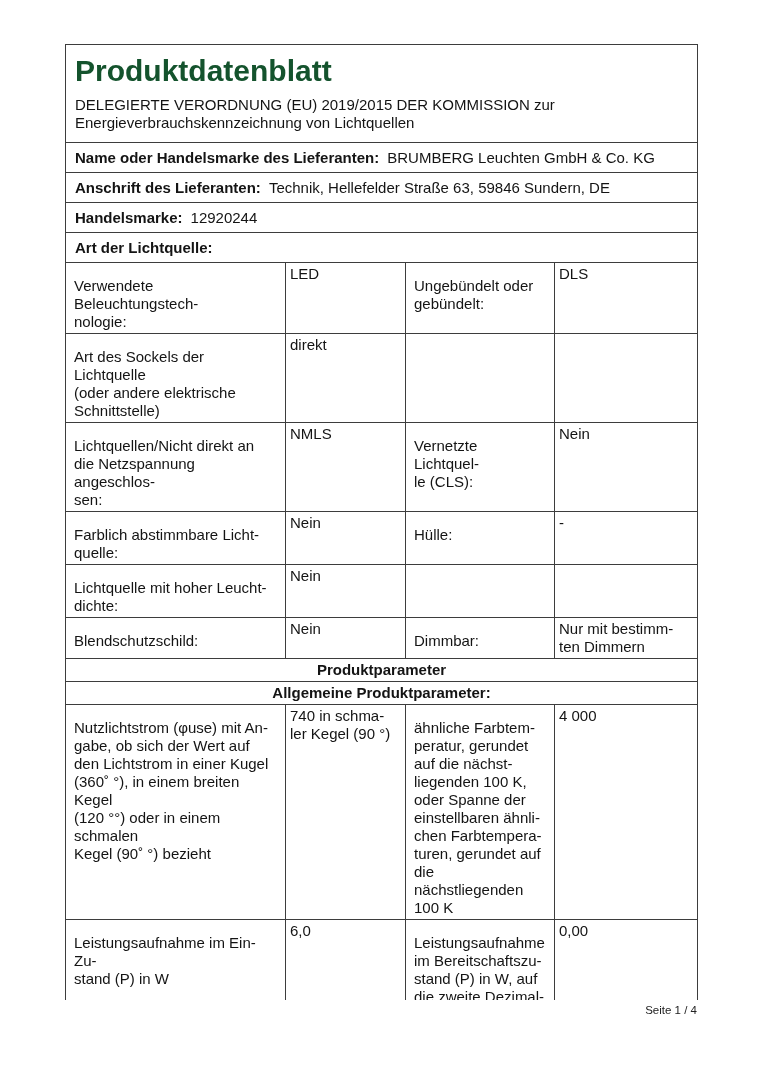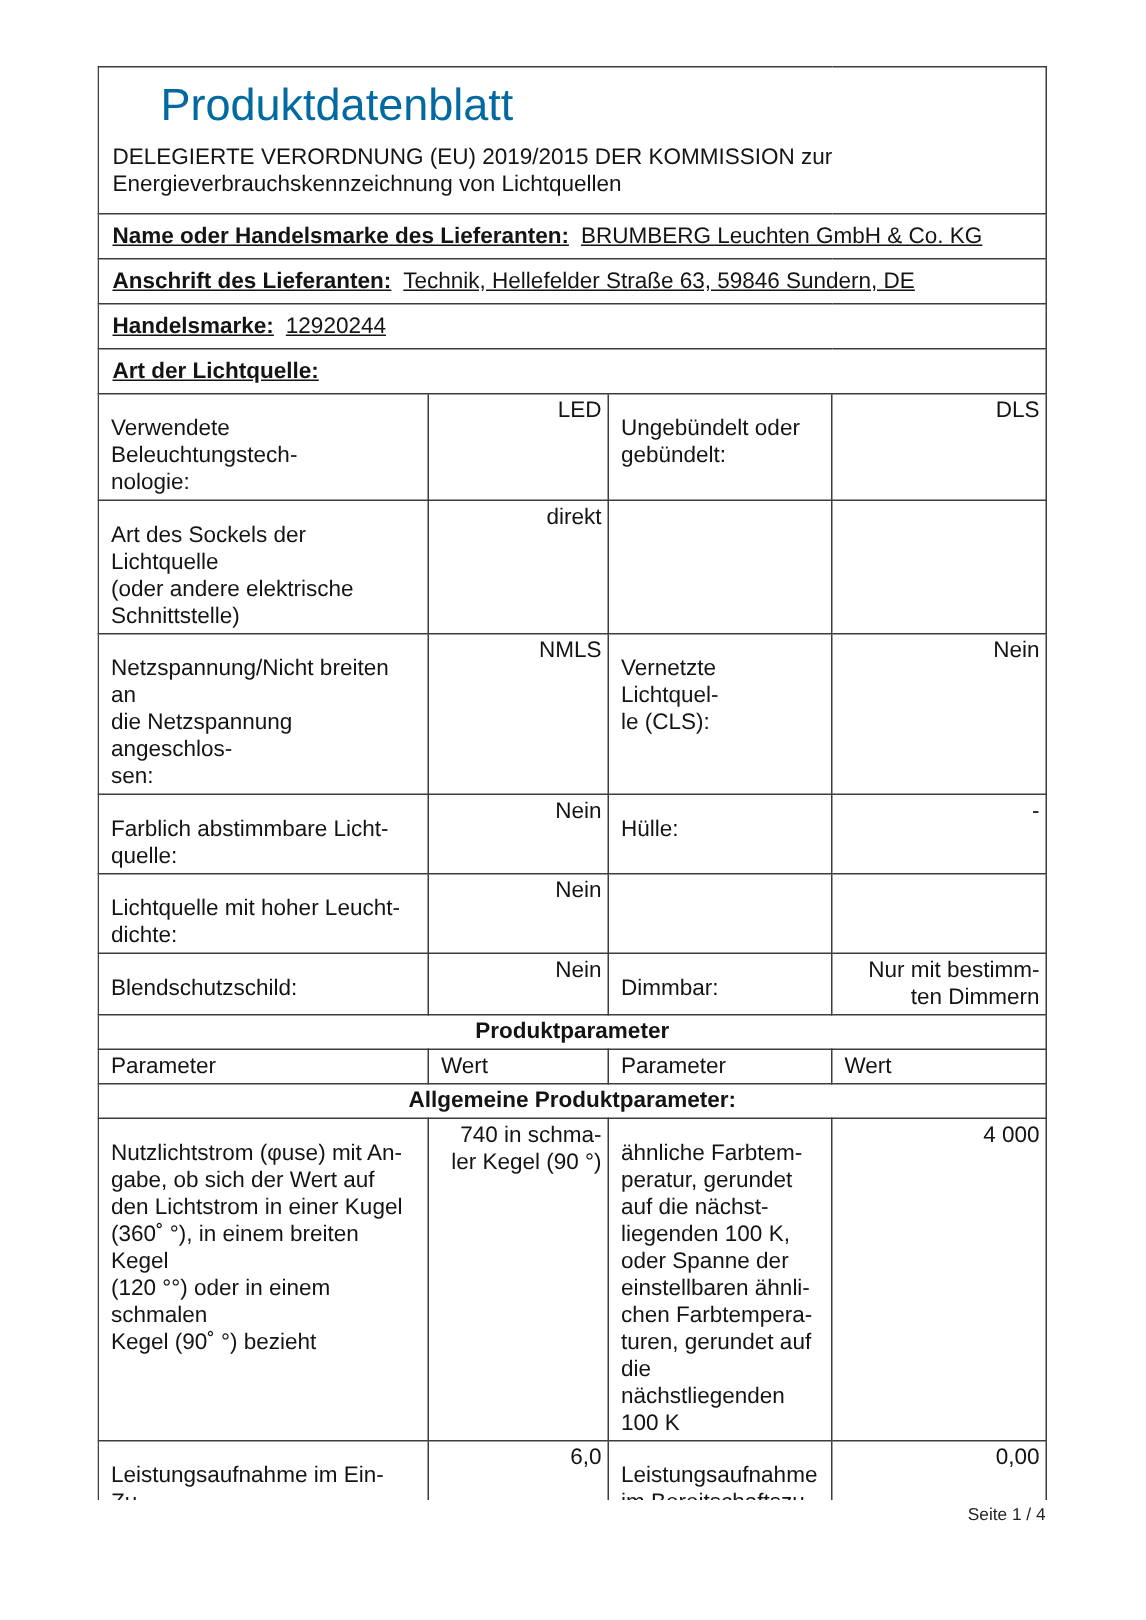--- a/index.html
+++ b/index.html
@@ -17,29 +17,29 @@
   table.datasheet {
     border-collapse: collapse; table-layout: fixed; width: 632px;
   }
   td {
     border: 1px solid #3d3d3d;
     vertical-align: top;
     font-size: 15px; line-height: 18px;
   }
   .head-cell { padding: 8px 10px 10px 9px; }
   .doc-title {
-    font-size: 30px; line-height: 36px; font-weight: normal;
-    color: #0369a1; letter-spacing: 0px; margin-left: 32px;
+    font-size: 30px; line-height: 36px; font-weight: bold;
+    color: #14532d; letter-spacing: 0px;
   }
   .regulation { margin-top: 7px; width: 560px; }
-  .label-row td { padding: 6px 21px 5px 9px; text-decoration: underline; }
+  .label-row td { padding: 6px 21px 5px 9px; }
   .lbl { font-weight: bold; }
   .val { margin-left: 8px; }
   .p  { padding: 14px 8px 2px 8px; white-space: pre-line; }
-  .v  { padding: 2px 4px; text-align: right; white-space: pre-line; }
+  .v  { padding: 2px 4px; text-align: left; white-space: pre-line; }
   .section-row td { text-align: center; font-weight: bold; padding: 2px; }
   .cols-row td { padding: 2px 8px; }
   .page-footer {
     position: absolute; top: 1004px; right: 67px;
     font-size: 11.5px; line-height: 13px; color: #222;
   }
 </style>
 </head>
 <body>
 
@@ -83,21 +83,21 @@
     </tr>
     <tr>
       <td class="p">Art des Sockels der Lichtquelle
 (oder andere elektrische
 Schnittstelle)</td>
       <td class="v">direkt</td>
       <td class="p"></td>
       <td class="v"></td>
     </tr>
     <tr>
-      <td class="p">Netzspannung/Nicht breiten an
+      <td class="p">Lichtquellen/Nicht direkt an
 die Netzspannung angeschlos-
 sen:</td>
       <td class="v">NMLS</td>
       <td class="p">Vernetzte Lichtquel-
 le (CLS):</td>
       <td class="v">Nein</td>
     </tr>
     <tr>
       <td class="p">Farblich abstimmbare Licht-
 quelle:</td>
@@ -115,26 +115,20 @@
     <tr>
       <td class="p">Blendschutzschild:</td>
       <td class="v">Nein</td>
       <td class="p">Dimmbar:</td>
       <td class="v">Nur mit bestimm-
 ten Dimmern</td>
     </tr>
 
     <tr class="section-row">
       <td colspan="4">Produktparameter</td>
-    </tr>
-    <tr class="cols-row">
-      <td>Parameter</td>
-      <td>Wert</td>
-      <td>Parameter</td>
-      <td>Wert</td>
     </tr>
     <tr class="section-row">
       <td colspan="4">Allgemeine Produktparameter:</td>
     </tr>
 
     <tr>
       <td class="p">Nutzlichtstrom (φuse) mit An-
 gabe, ob sich der Wert auf
 den Lichtstrom in einer Kugel
 (360˚ °), in einem breiten Kegel

